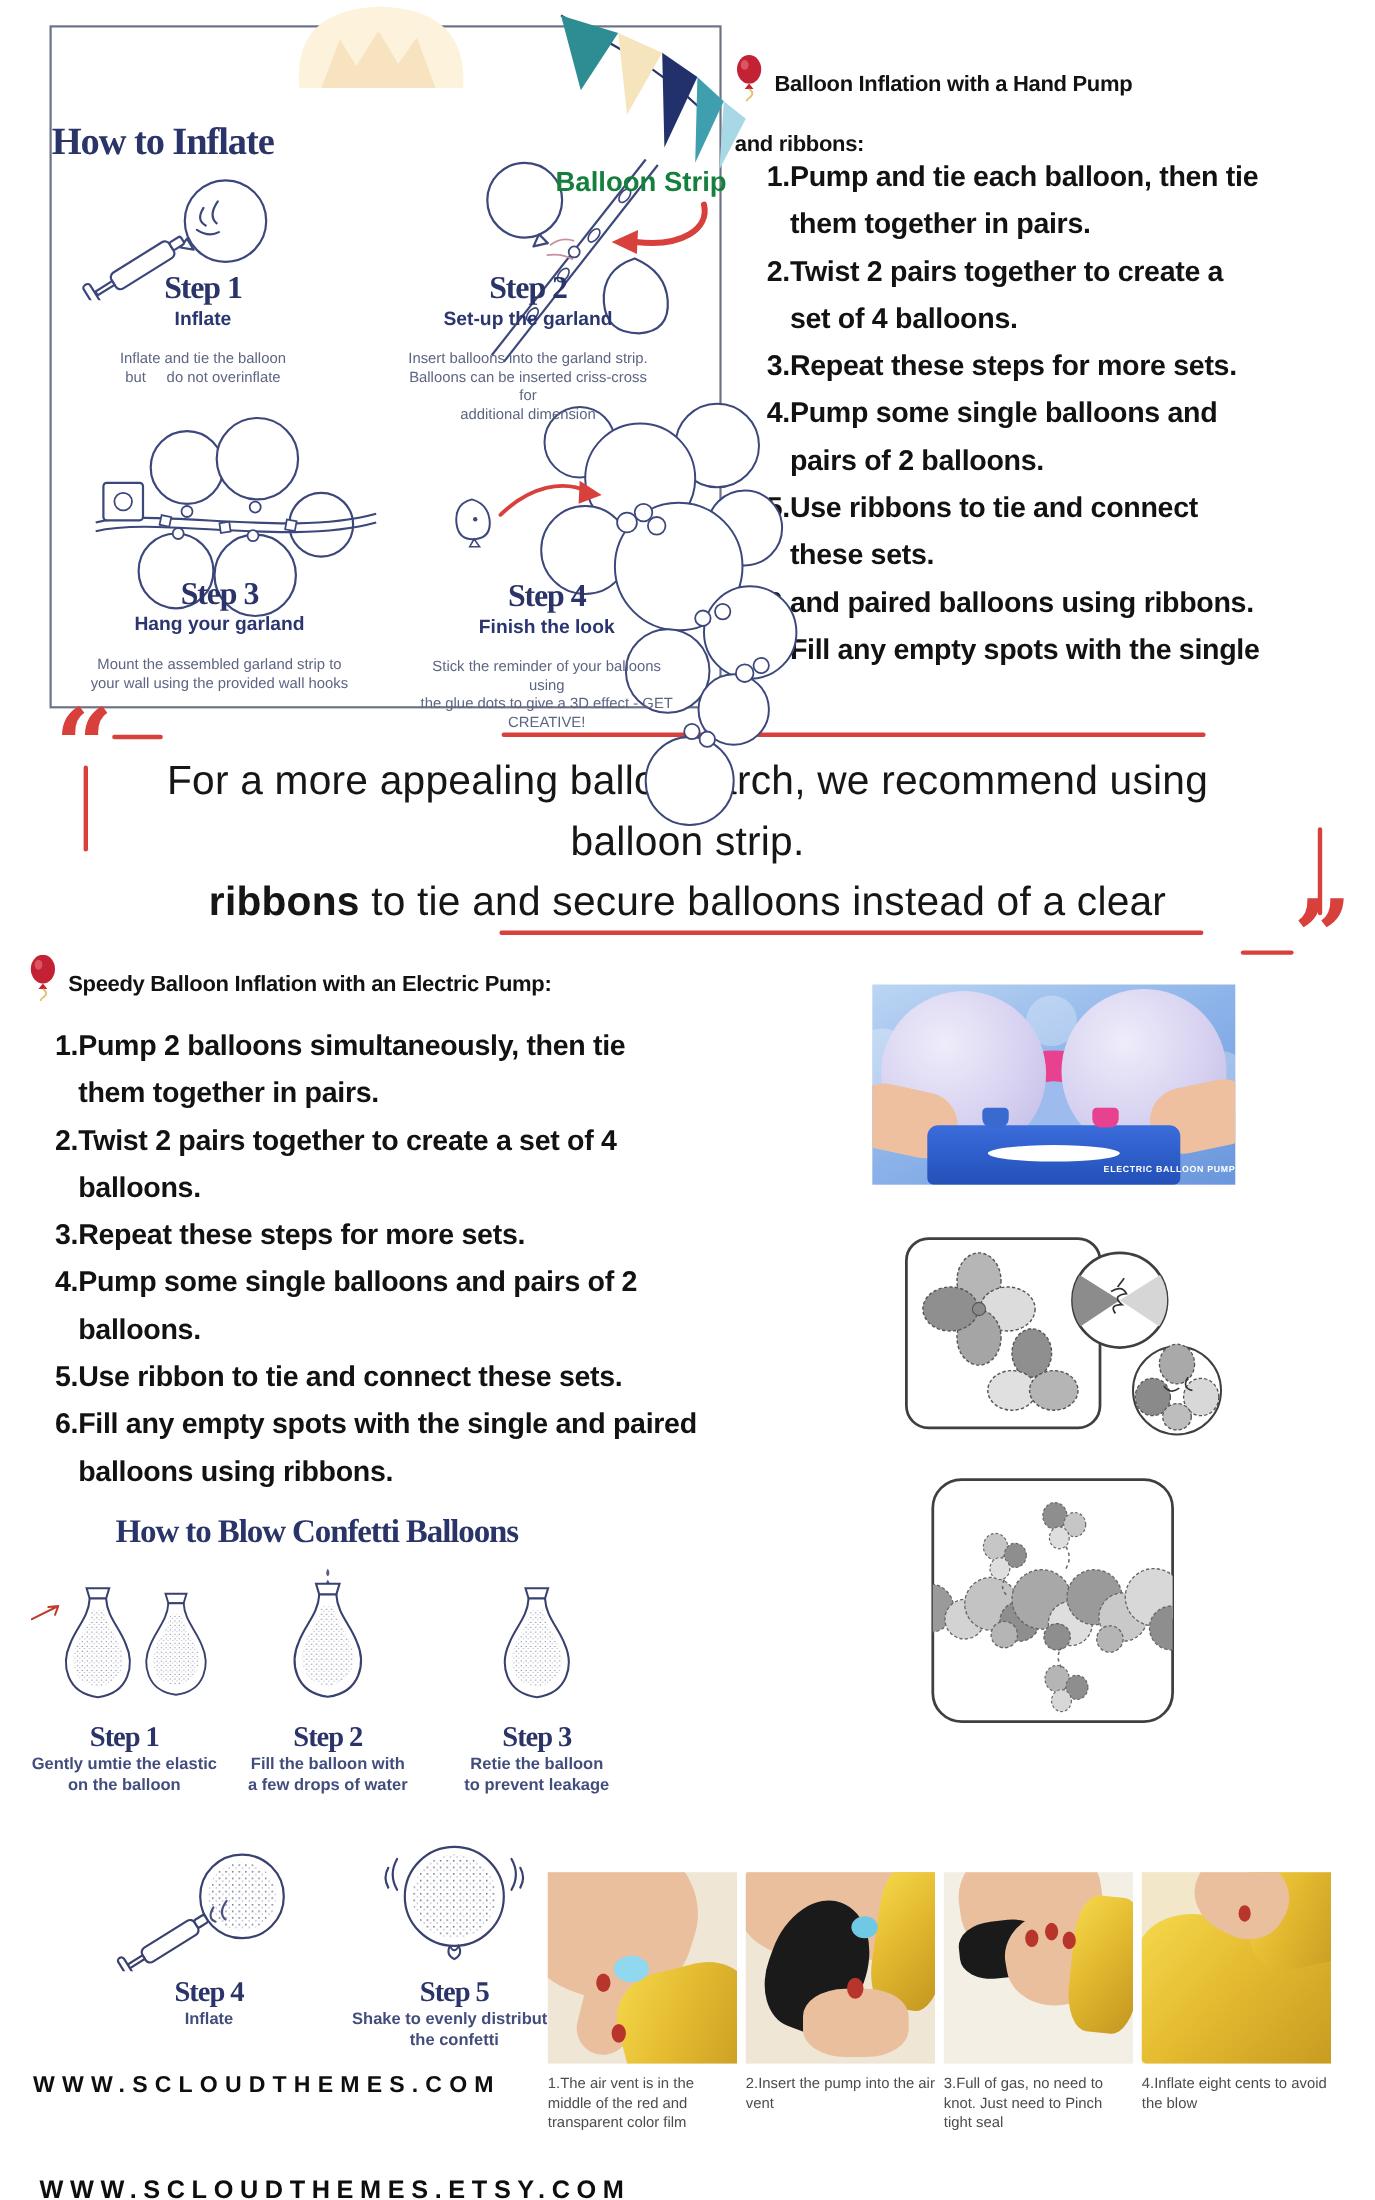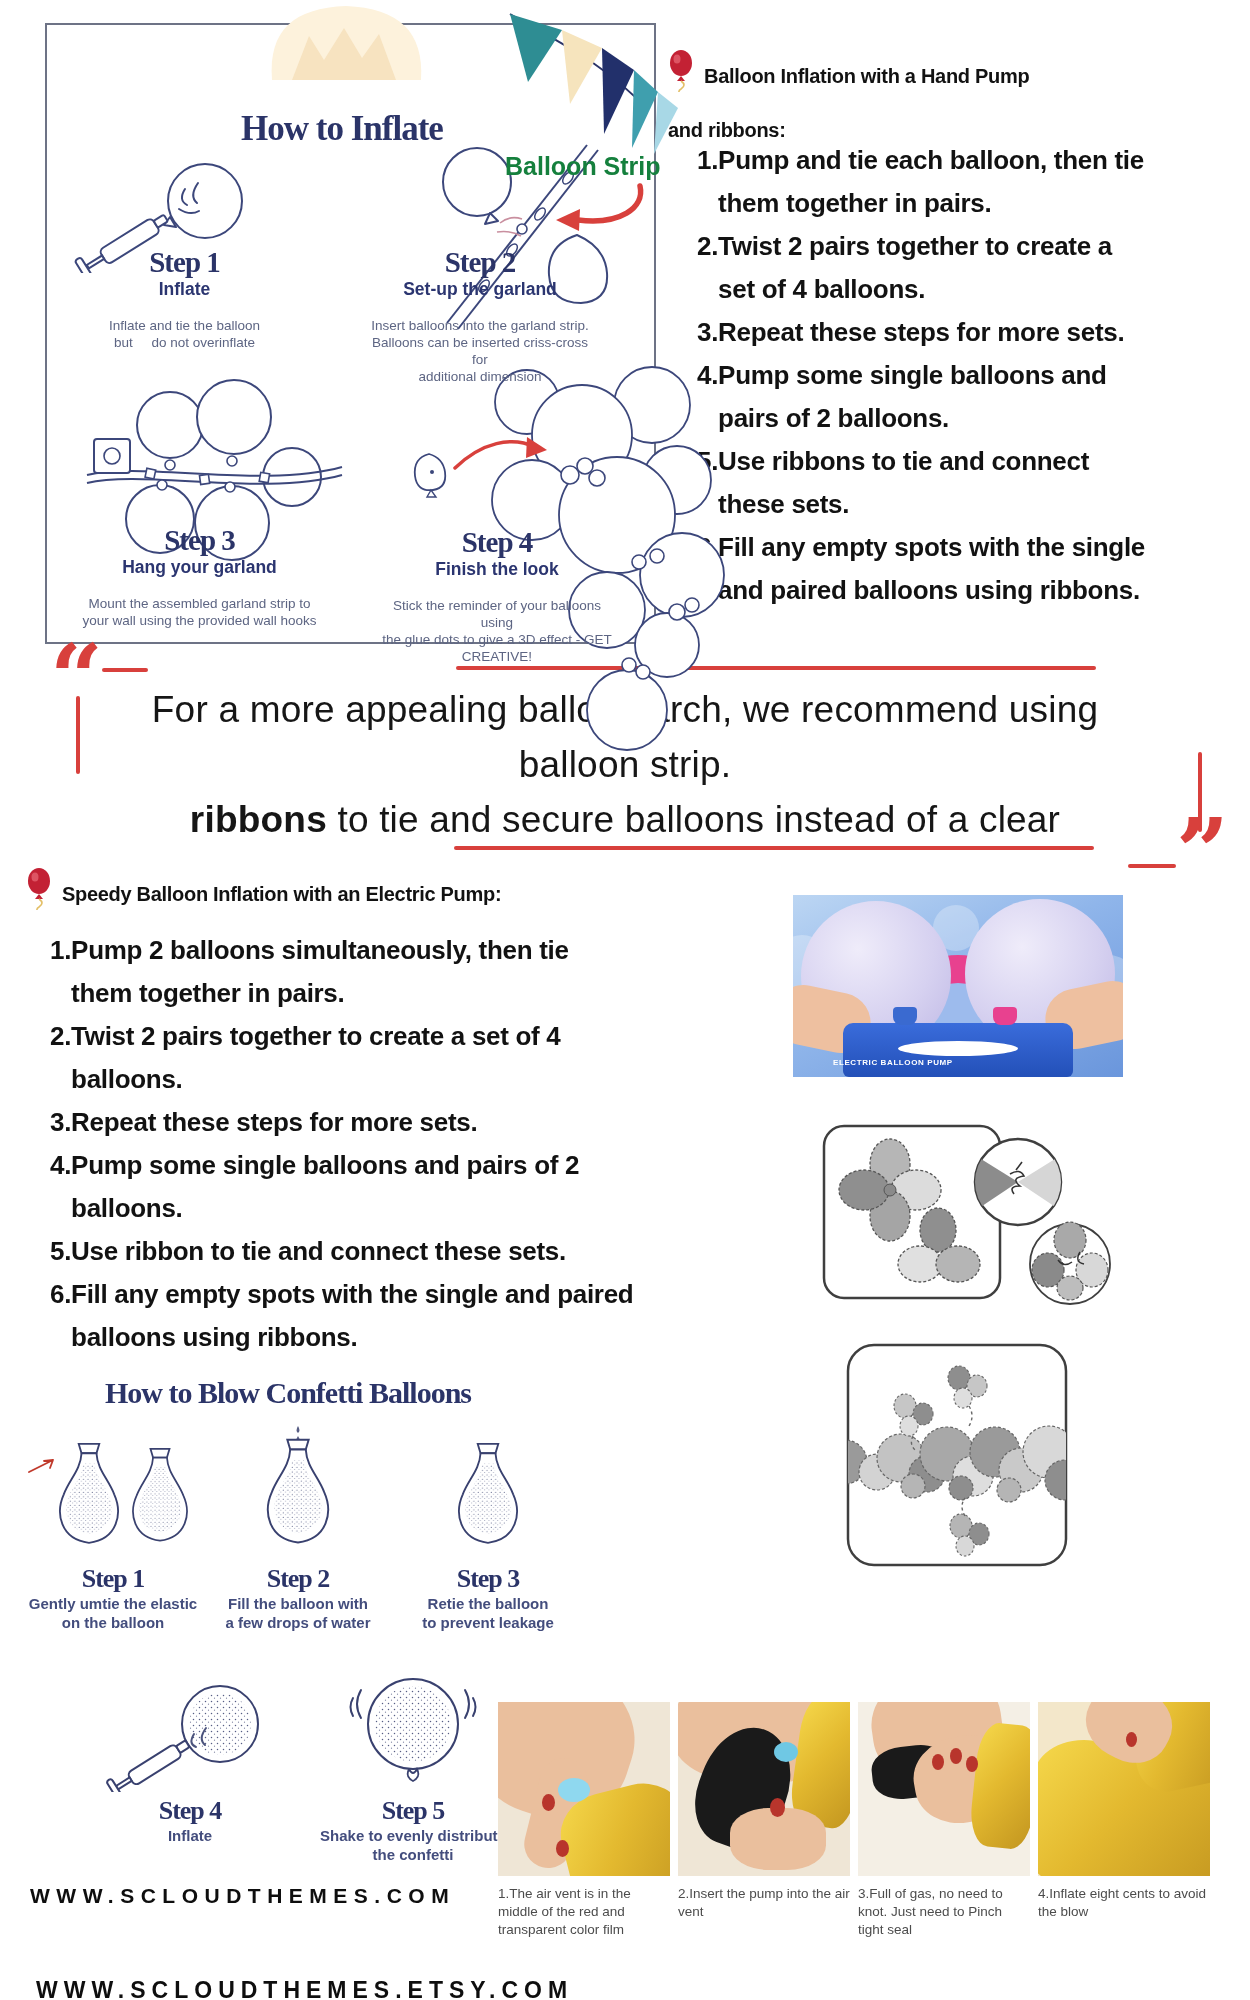--- a/index.html
+++ b/index.html
@@ -3,21 +3,21 @@
 <meta charset="utf-8">
 <style>
   html,body{margin:0;padding:0;background:#fff;}
   .page{position:relative;width:1250px;height:2000px;background:#fff;overflow:hidden;
         font-family:"Liberation Sans",sans-serif;}
   .abs{position:absolute;}
 
   
   .panel{position:absolute;left:45px;top:23px;width:607px;height:617px;
          border:2px solid #6d7386;background:#fff;}
-  .panel-title{position:absolute;left:0;right:17px;top:84px;text-align:center;
+  .panel-title{position:absolute;left:0;right:17px;top:84px;
          font-family:"Liberation Serif",serif;font-weight:700;font-size:35px;
          color:#2b3468;letter-spacing:-1px;}
   .stepcap{position:absolute;text-align:center;z-index:3;}
   .step-title{font-family:"Liberation Serif",serif;font-weight:700;font-size:29px;
          color:#2b3468;line-height:30px;letter-spacing:-1px;}
   .step-sub{font-size:17.5px;font-weight:700;color:#2b3570;line-height:24px;}
   .step-desc{font-size:13.5px;color:#5d6583;line-height:17px;margin-top:16px;}
   .ln{display:block;}
   .ln:empty{display:none;}
   .strip-label{position:absolute;left:458px;top:127px;font-size:25px;font-weight:700;
@@ -50,22 +50,22 @@
   .p-handle{left:95px;top:60px;width:140px;height:72px;background:#e8418f;
          border-radius:70px 70px 0 0;}
   .p-hole{left:125px;top:88px;width:80px;height:44px;background:#9dbbed;
          border-radius:40px 40px 0 0;}
   .p-balloon{width:150px;height:150px;border-radius:50%;
          background:radial-gradient(circle at 38% 32%,#efecfa 0%,#d6d1f0 55%,#bdb6e4 100%);}
   .p-base{left:50px;top:128px;width:230px;height:54px;border-radius:10px 10px 6px 6px;
          background:linear-gradient(#3a6cdb,#2350b8);}
   .p-noz{width:24px;height:18px;border-radius:4px 4px 8px 8px;}
   .p-oval{left:105px;top:146px;width:120px;height:15px;background:#fff;border-radius:50%;}
-  .p-label{left:0;top:163px;width:100%;text-align:left;font-size:8px;font-weight:700;
-         color:#fff;letter-spacing:0.6px;padding-left:40px;}
+  .p-label{left:0;top:163px;width:100%;text-align:right;font-size:8px;font-weight:700;
+         color:#fff;letter-spacing:0.6px;}
 
   
   .conf-title{position:absolute;left:38px;top:1376px;width:500px;text-align:center;
          font-family:"Liberation Serif",serif;font-weight:700;font-size:30px;
          color:#2b3468;letter-spacing:-1px;}
   .confstep{position:absolute;text-align:center;}
   .confstep svg{display:block;margin:0 auto;}
   .conf-step-title{font-family:"Liberation Serif",serif;font-weight:700;font-size:26px;
          color:#2b3468;line-height:30px;margin-top:4px;letter-spacing:-1px;}
   .conf-desc{font-size:15px;font-weight:700;color:#434d7d;line-height:19px;}
@@ -293,22 +293,22 @@
     <li>
         <span class="num">5.</span>
         <span class="txt">
           <span class="ln">Use ribbons to tie and connect</span>
           <span class="ln">these sets.</span>
         </span>
       </li>
     <li>
         <span class="num">6.</span>
         <span class="txt">
+          <span class="ln">and paired balloons using ribbons.</span>
           <span class="ln">Fill any empty spots with the single</span>
-          <span class="ln">and paired balloons using ribbons.</span>
         </span>
       </li>
   </ol>
 
   <div class="q-mark" style="left:50px;top:648px">“</div>
   <div class="q-rule" style="left:102px;top:668px;width:46px"></div>
   <div class="q-rule" style="left:456px;top:666px;width:640px"></div>
   <div class="q-bar" style="left:76px;top:696px;height:78px"></div>
   <div class="q-text">
     <div>For a more appealing balloon arch, we recommend using</div>

